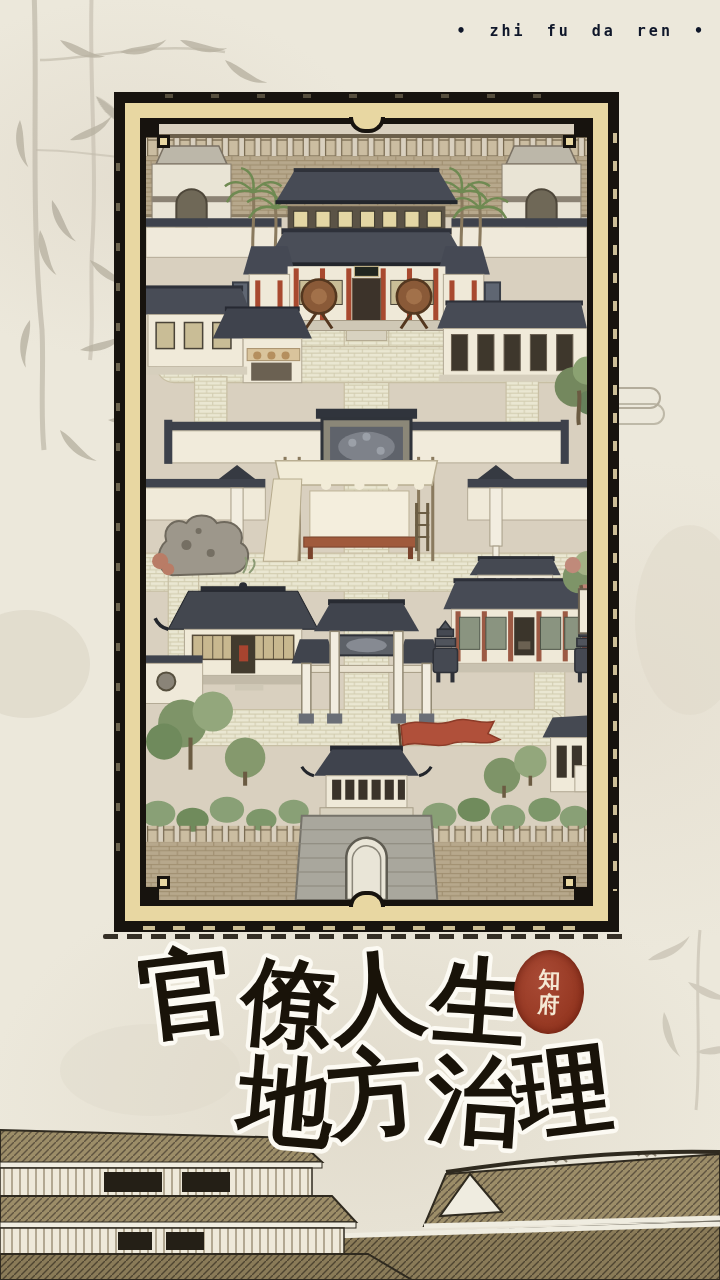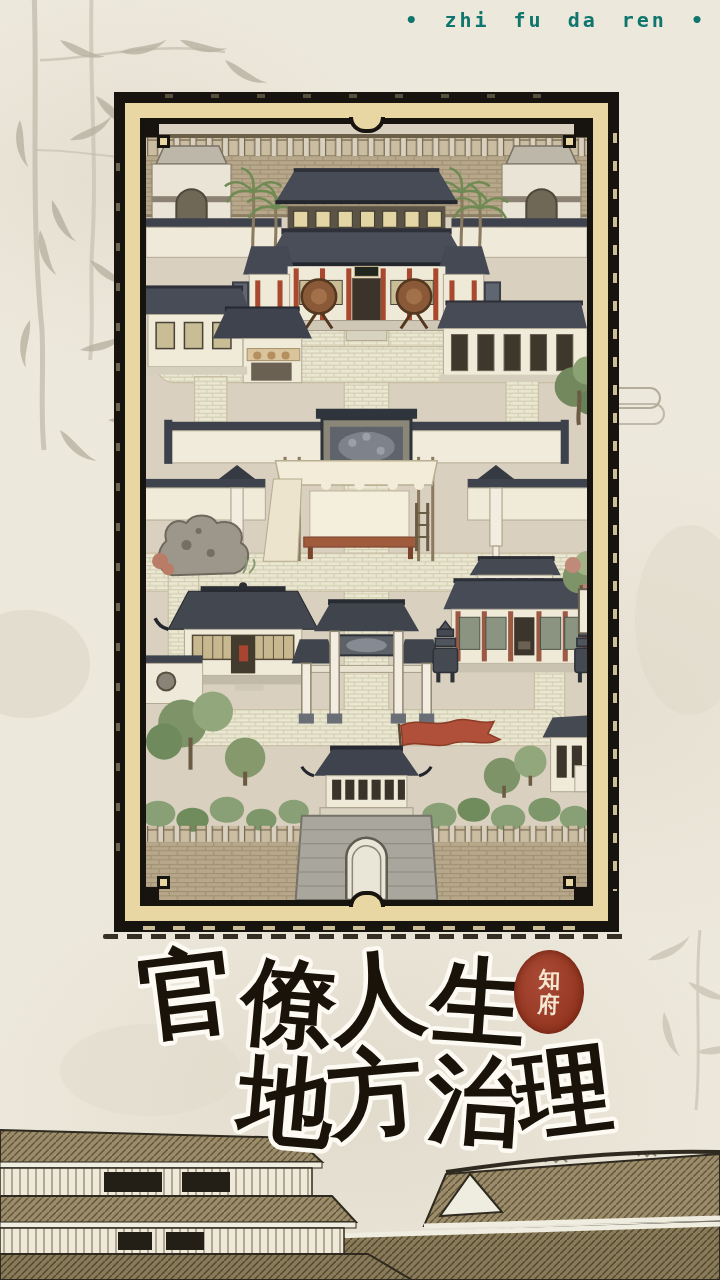--- a/index.html
+++ b/index.html
@@ -7,22 +7,22 @@
     width:720px;height:1280px;overflow:hidden;position:relative;
     background-color:#ece8db;
     background-image:
       radial-gradient(420px 300px at 18% 14%, #e4ded0 0%, rgba(228,222,208,0) 60%),
       radial-gradient(500px 380px at 85% 55%, #e6e0d2 0%, rgba(230,224,210,0) 65%),
       radial-gradient(620px 420px at 50% 86%, #e1dbcc 0%, rgba(225,219,204,0) 60%);
     font-family:"DejaVu Sans","Liberation Sans",sans-serif;
   }
   .washes{position:absolute;left:0;top:0;width:720px;height:1280px;z-index:0;pointer-events:none;}
   .hdr{
-    position:absolute;top:8px;right:14px;z-index:3;
-    font-size:20px;font-weight:bold;letter-spacing:3px;word-spacing:9px;color:#0f766e;
+    position:absolute;top:22px;right:14px;z-index:3;
+    font-size:15px;font-weight:bold;letter-spacing:3px;word-spacing:9px;color:#0f172a;
     font-family:"DejaVu Sans Mono","Liberation Mono",monospace;
   }
   .frame{
     position:absolute;left:114px;top:92px;width:505px;height:840px;z-index:3;
     box-sizing:border-box;border:11px solid #17130e;background:#e8d7a2;padding:15px;
   }
   .inner{
     position:relative;width:100%;height:100%;box-sizing:border-box;
     border:6px solid #17130e;background:#d9d0bf;
   }

